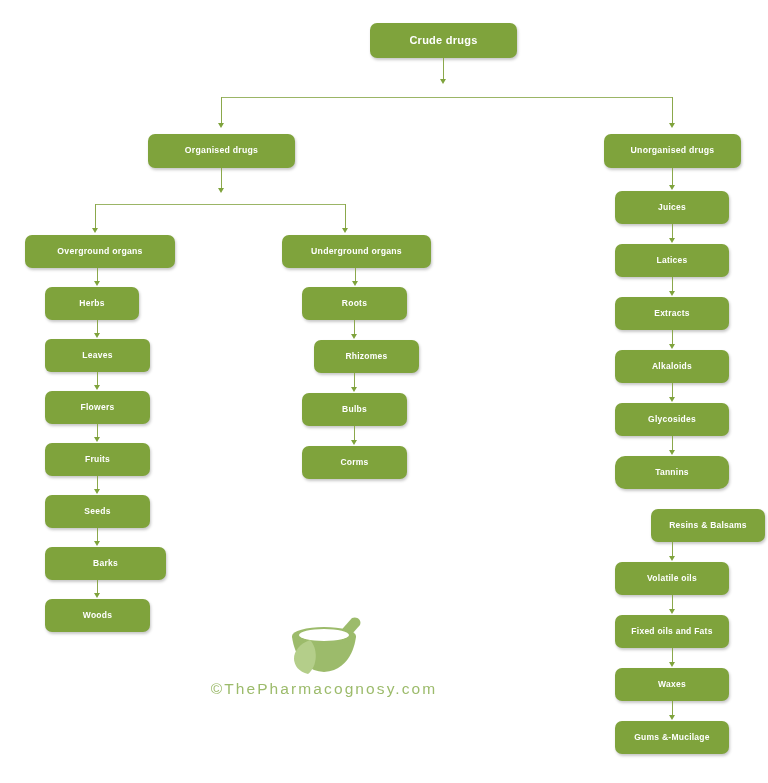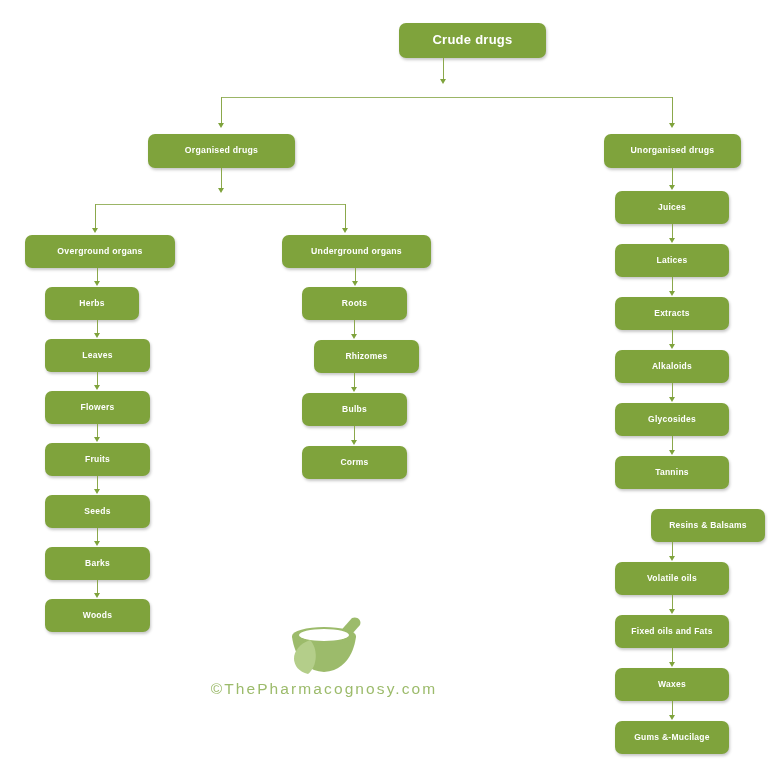--- a/index.html
+++ b/index.html
@@ -30,21 +30,21 @@
     letter-spacing: 0.25px;
     display: flex;
     align-items: center;
     justify-content: center;
     text-align: center;
     line-height: 1.1;
     box-shadow: 1px 2px 3px rgba(0,0,0,0.22);
     padding: 0 4px;
     user-select: none;
   }
-  .node.lvl1 { font-size: 13px; margin-left: 29px; }
+  .node.lvl1 { font-size: 11px; }
   .node.lvl2 { font-size: 8.7px; }
   .node.lvl3 { font-size: 8.7px; }
 
   
   .vline {
     position: absolute;
     width: 1px;
     background: #8BA84B;
   }
   .hline {
@@ -143,21 +143,21 @@
       <div class="node" style="left: 45px; top: 443px; width: 105px; height: 33px;">
         <span>Fruits</span>
       </div>
       <div class="vline" style="left: 97px; top: 476px; height: 14px;"></div>
       <div class="arrow" style="left: 94px; top: 489px;"></div>
       <div class="node" style="left: 45px; top: 495px; width: 105px; height: 33px;">
         <span>Seeds</span>
       </div>
       <div class="vline" style="left: 97px; top: 528px; height: 14px;"></div>
       <div class="arrow" style="left: 94px; top: 541px;"></div>
-      <div class="node" style="left: 45px; top: 547px; width: 105px; height: 33px;">
+      <div class="node" style="left: 45px; top: 547px; width: 121px; height: 33px;">
         <span>Barks</span>
       </div>
       <div class="vline" style="left: 97px; top: 580px; height: 14px;"></div>
       <div class="arrow" style="left: 94px; top: 593px;"></div>
       <div class="node" style="left: 45px; top: 599px; width: 105px; height: 33px;">
         <span>Woods</span>
       </div>
     </div>
   <div id="col-underground">
       <div class="node" style="left: 302px; top: 287px; width: 105px; height: 33px;">
@@ -198,21 +198,21 @@
       <div class="node" style="left: 615px; top: 350px; width: 114px; height: 33px;">
         <span>Alkaloids</span>
       </div>
       <div class="vline" style="left: 671.5px; top: 383px; height: 15px;"></div>
       <div class="arrow" style="left: 668.5px; top: 397px;"></div>
       <div class="node" style="left: 615px; top: 403px; width: 114px; height: 33px;">
         <span>Glycosides</span>
       </div>
       <div class="vline" style="left: 671.5px; top: 436px; height: 15px;"></div>
       <div class="arrow" style="left: 668.5px; top: 450px;"></div>
-      <div class="node" style="left: 615px; top: 456px; width: 114px; height: 33px;">
+      <div class="node" style="left: 615px; top: 456px; width: 114px; height: 33px; border-radius: 10px;">
         <span>Tannins</span>
       </div>
       <div class="node" style="left: 615px; top: 509px; width: 114px; height: 33px; margin-left: 36px;">
         <span>Resins &amp; Balsams</span>
       </div>
       <div class="vline" style="left: 671.5px; top: 542px; height: 15px;"></div>
       <div class="arrow" style="left: 668.5px; top: 556px;"></div>
       <div class="node" style="left: 615px; top: 562px; width: 114px; height: 33px;">
         <span>Volatile oils</span>
       </div>

